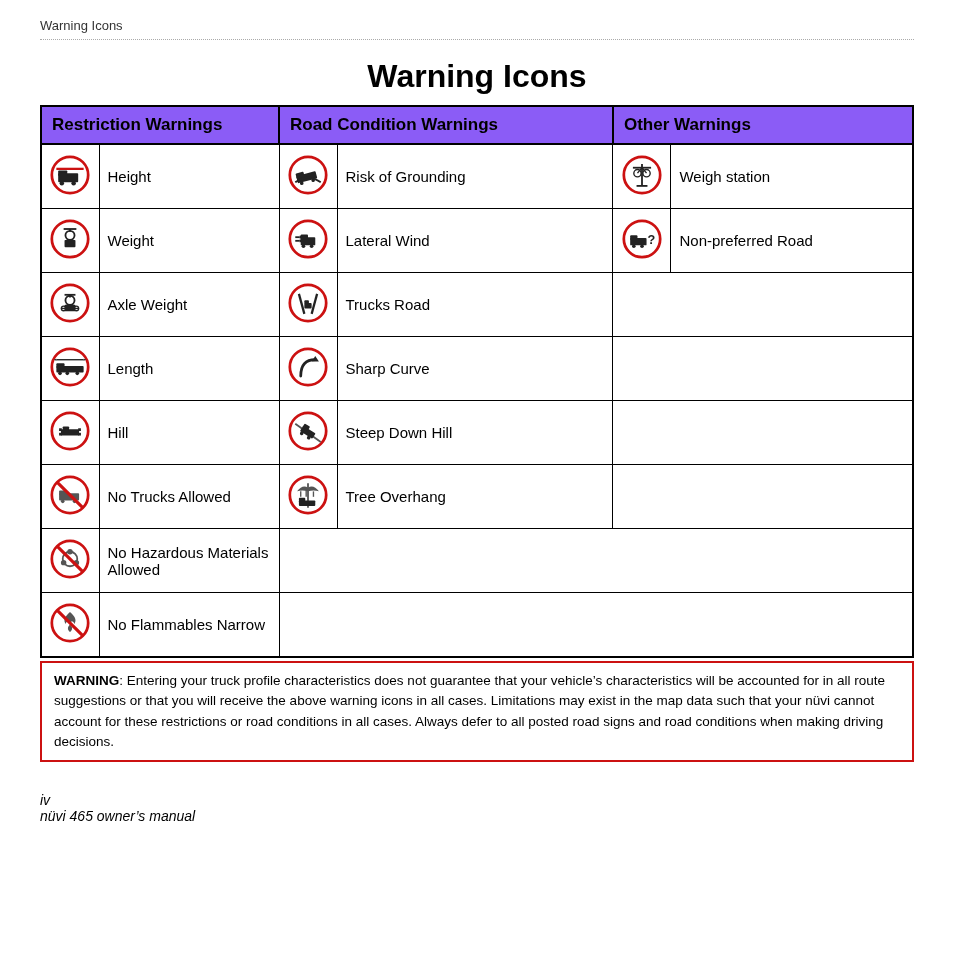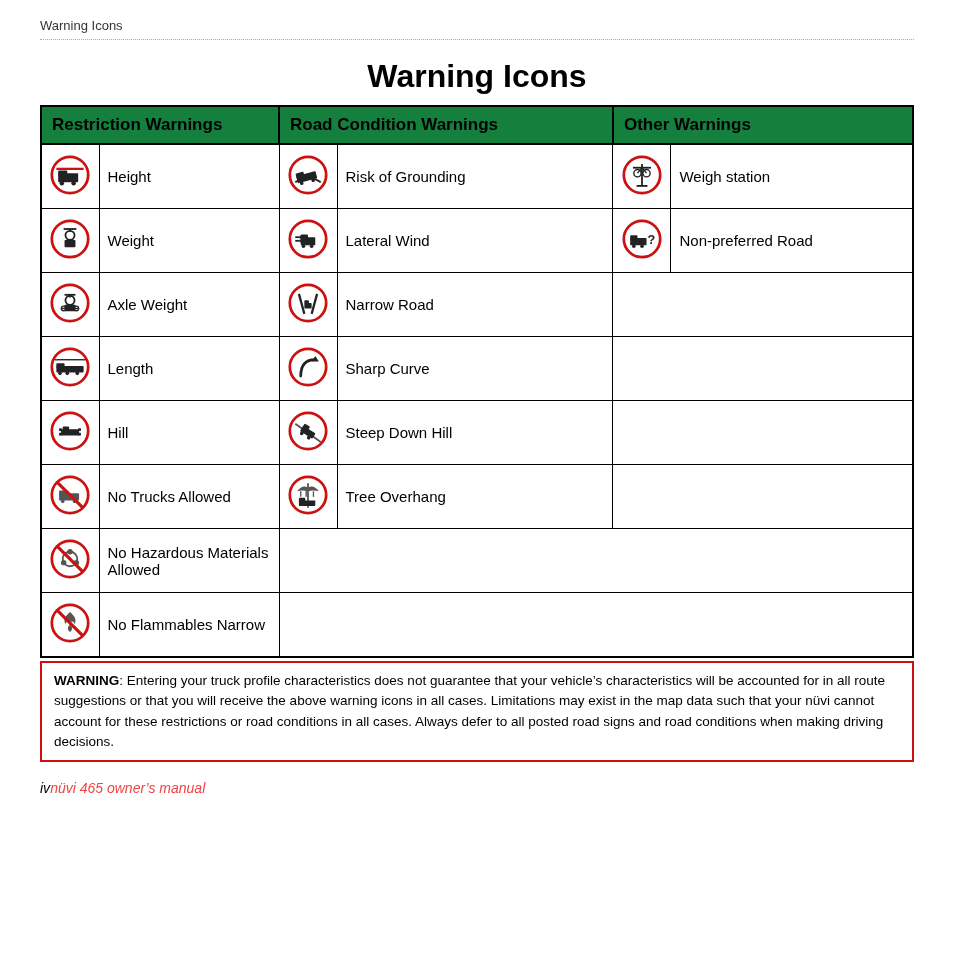--- a/index.html
+++ b/index.html
@@ -31,21 +31,21 @@
       width: 100%;
       border-collapse: collapse;
       border: 2px solid #000;
     }
 
     .main-table th {
       border: 2px solid #000;
       font-size: 17px;
       font-weight: bold;
       padding: 7px 10px;
-      background: #15803d;
+      background: #8b5cf6;
       text-align: left;
     }
 
     .main-table td {
       border: 1px solid #000;
       padding: 10px 8px;
       vertical-align: middle;
       font-size: 15px;
     }
 
@@ -66,33 +66,34 @@
       font-size: 13.5px;
       line-height: 1.5;
     }
 
     .warning-box strong {
       font-weight: bold;
     }
 
     .footer-line {
       display: flex;
-      justify-content: flex-start;
-      margin-top: 18px;
+      justify-content: flex-end;
+      margin-top: 30px;
       font-size: 14px;
+      flex-direction: column;
     }
 
     .footer-left {
       font-style: italic;
       font-weight: normal;
     }
 
     .footer-right {
       font-style: italic;
-      color: #ef4444;
+      color: #000000;
     }
 
     
     .icon-svg {
       width: 40px;
       height: 40px;
     }
 
     .header-row th {
       padding: 8px 10px;
@@ -226,21 +227,21 @@
         <svg class="icon-svg" viewBox="0 0 44 44" xmlns="http://www.w3.org/2000/svg">
           <circle cx="22" cy="22" r="20" fill="white" stroke="#cc1111" stroke-width="3"></circle>
 
           <line x1="12" y1="12" x2="18" y2="34" stroke="#222" stroke-width="2.5"></line>
           <line x1="32" y1="12" x2="26" y2="34" stroke="#222" stroke-width="2.5"></line>
 
           <rect x="18" y="22" width="8" height="6" fill="#222" rx="1"></rect>
           <rect x="18" y="19" width="5" height="4" fill="#222" rx="1"></rect>
         </svg>
       </td>
-      <td>Narrow Road</td>
+      <td>Trucks Road</td>
       <td colspan="2"></td>
     </tr>
 
     <tr>
       <td class="icon-cell">
         <svg class="icon-svg" viewBox="0 0 44 44" xmlns="http://www.w3.org/2000/svg">
           <circle cx="22" cy="22" r="20" fill="white" stroke="#cc1111" stroke-width="3"></circle>
 
           <rect x="7" y="21" width="30" height="7" fill="#222" rx="1"></rect>
           <rect x="7" y="18" width="9" height="5" fill="#222" rx="1"></rect>

